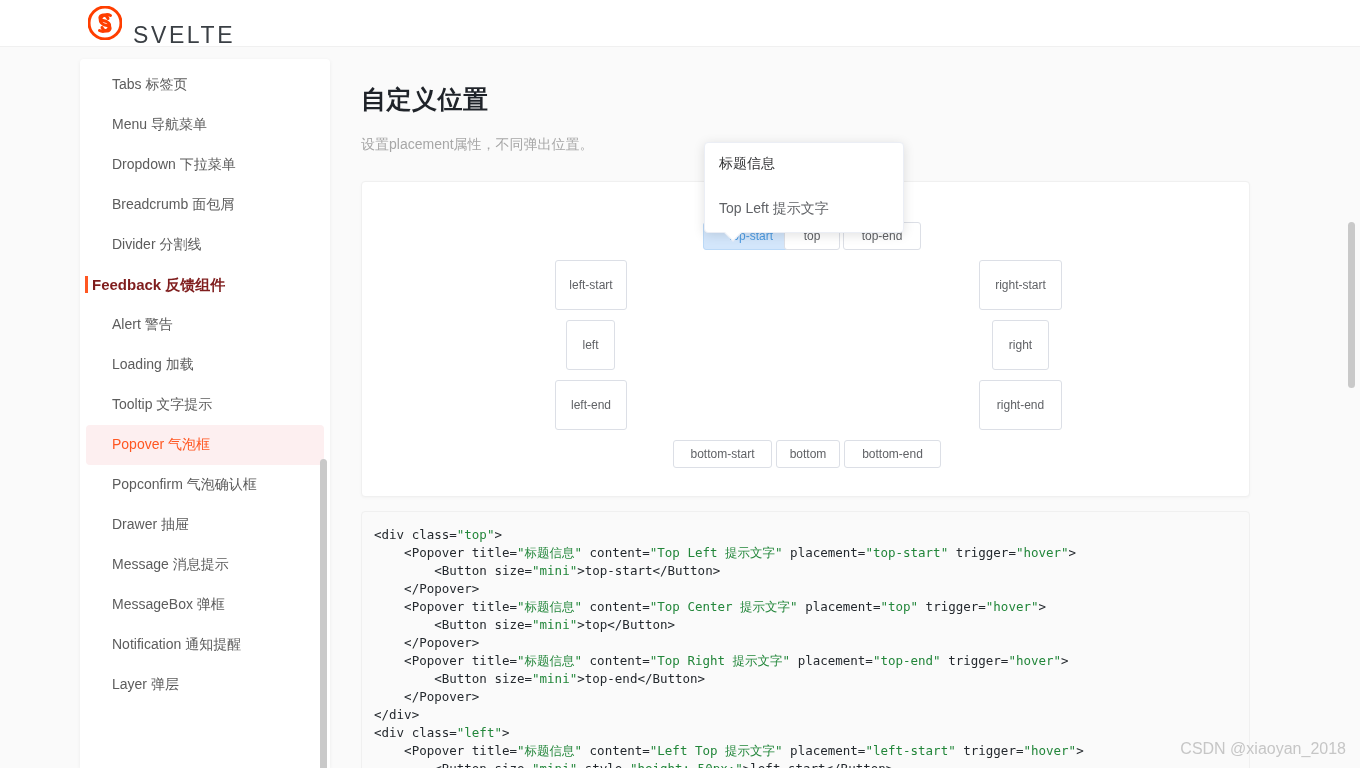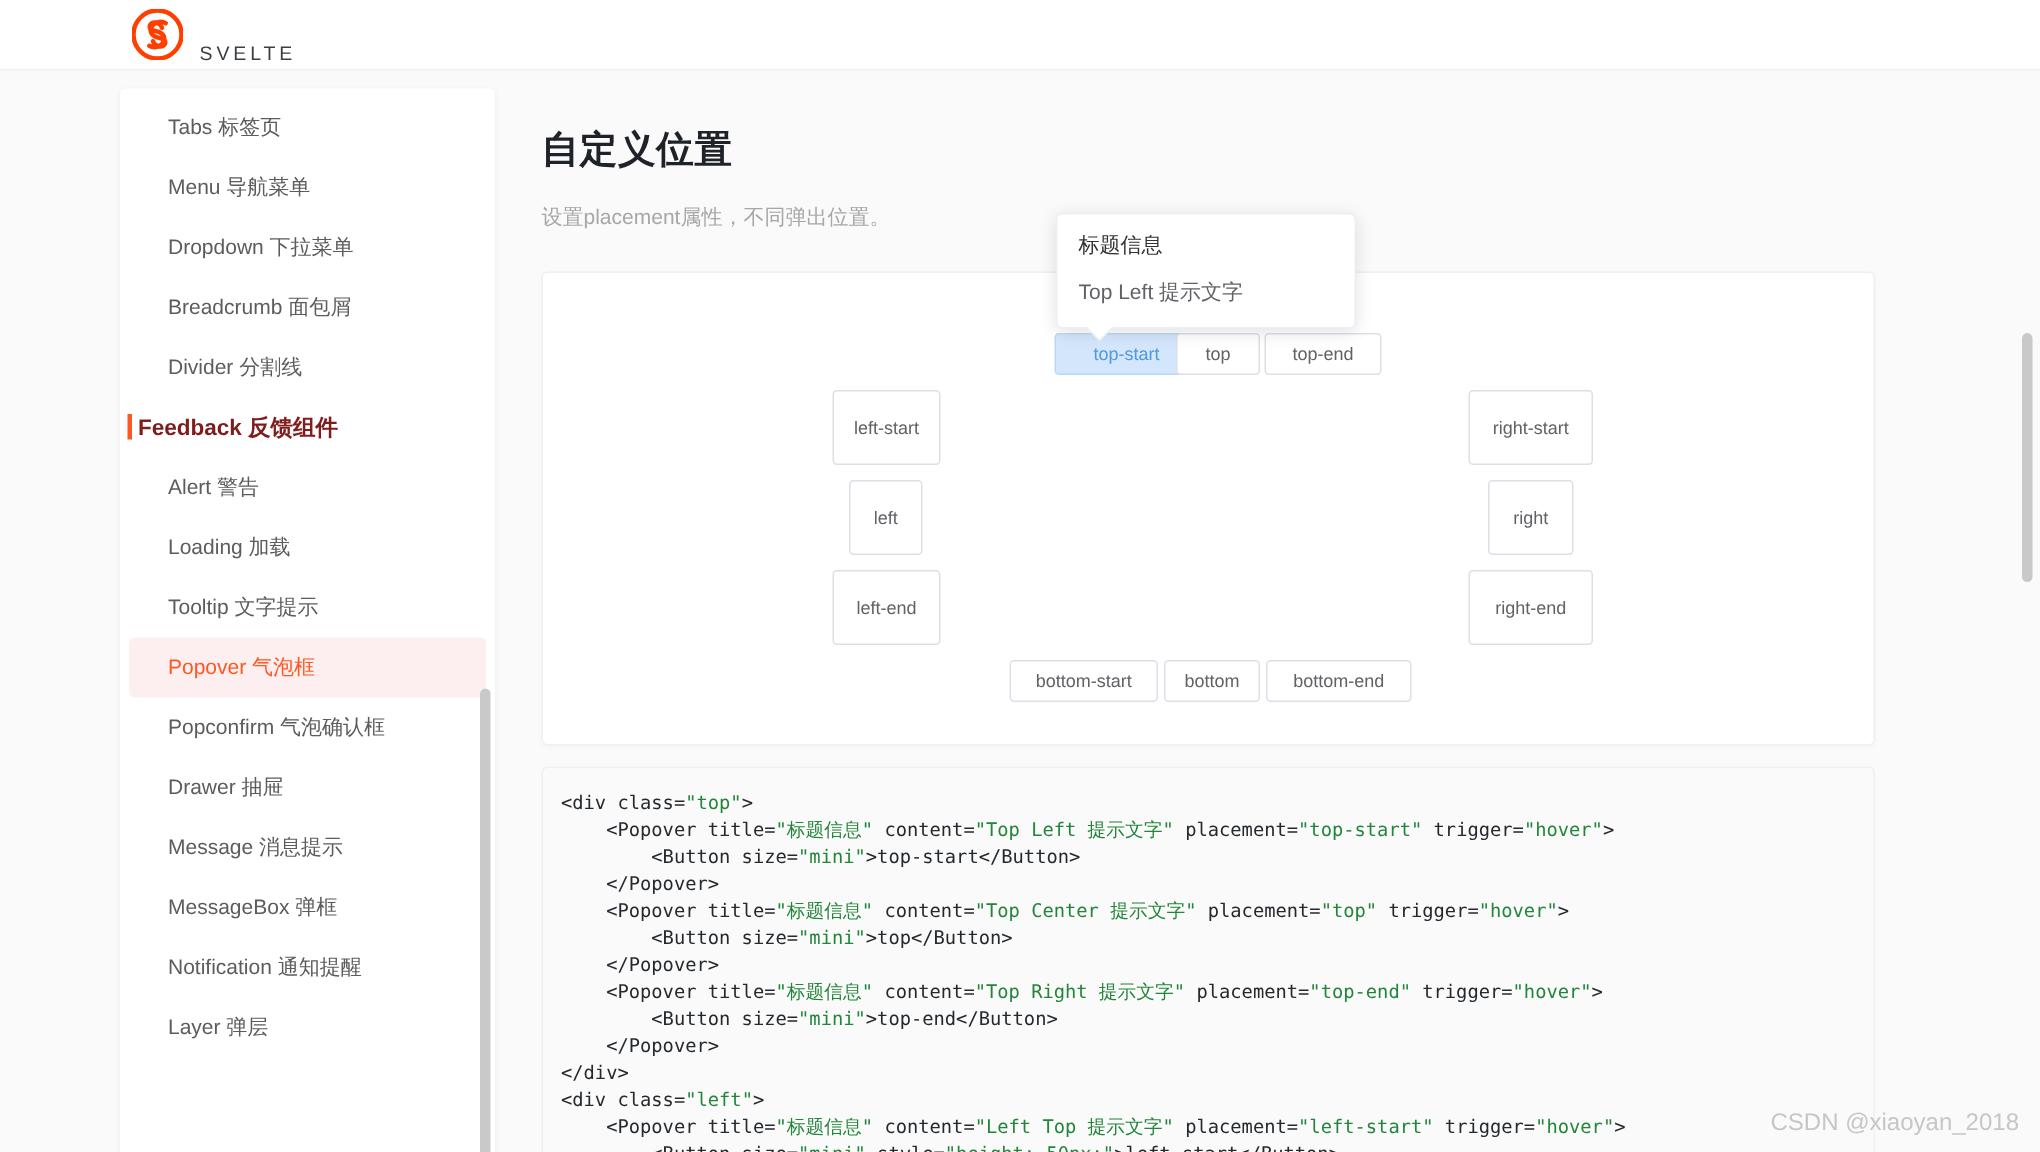--- a/index.html
+++ b/index.html
@@ -17,21 +17,21 @@
     width: 1360px; height: 47px;
     background: #ffffff;
     border-bottom: 1px solid #f0f0f0;
     display: flex; align-items: center;
     z-index: 40;
   }
   #brand { display: flex; align-items: center; margin-left: 88px; }
   #brand-logo { width: 34px; height: 34px; flex: 0 0 34px; }
   #brand-text {
     margin-left: 11px;
-    font-size: 13px;
+    font-size: 23px;
     letter-spacing: 2.6px;
     color: #3a3f44;
     font-weight: 400;
     margin-top: 24px;
   }
 
   
   #page {
     position: absolute;
     top: 47px; left: 0;
@@ -161,21 +161,21 @@
     background: #ffffff;
     border: 1px solid #ebeef5;
     border-radius: 4px;
     box-shadow: 0 2px 12px rgba(0,0,0,.12);
     padding: 12px 14px 14px 14px;
     z-index: 30;
   }
   #popover-title {
     font-size: 14px;
     color: #303133;
-    margin-bottom: 13px;
+    margin-bottom: 27px;
   }
   #popover-content {
     font-size: 14px;
     color: #606266;
   }
   #popover-arrow {
     position: absolute;
     left: 22px; bottom: -7px;
     width: 12px; height: 12px;
     background: #ffffff;

